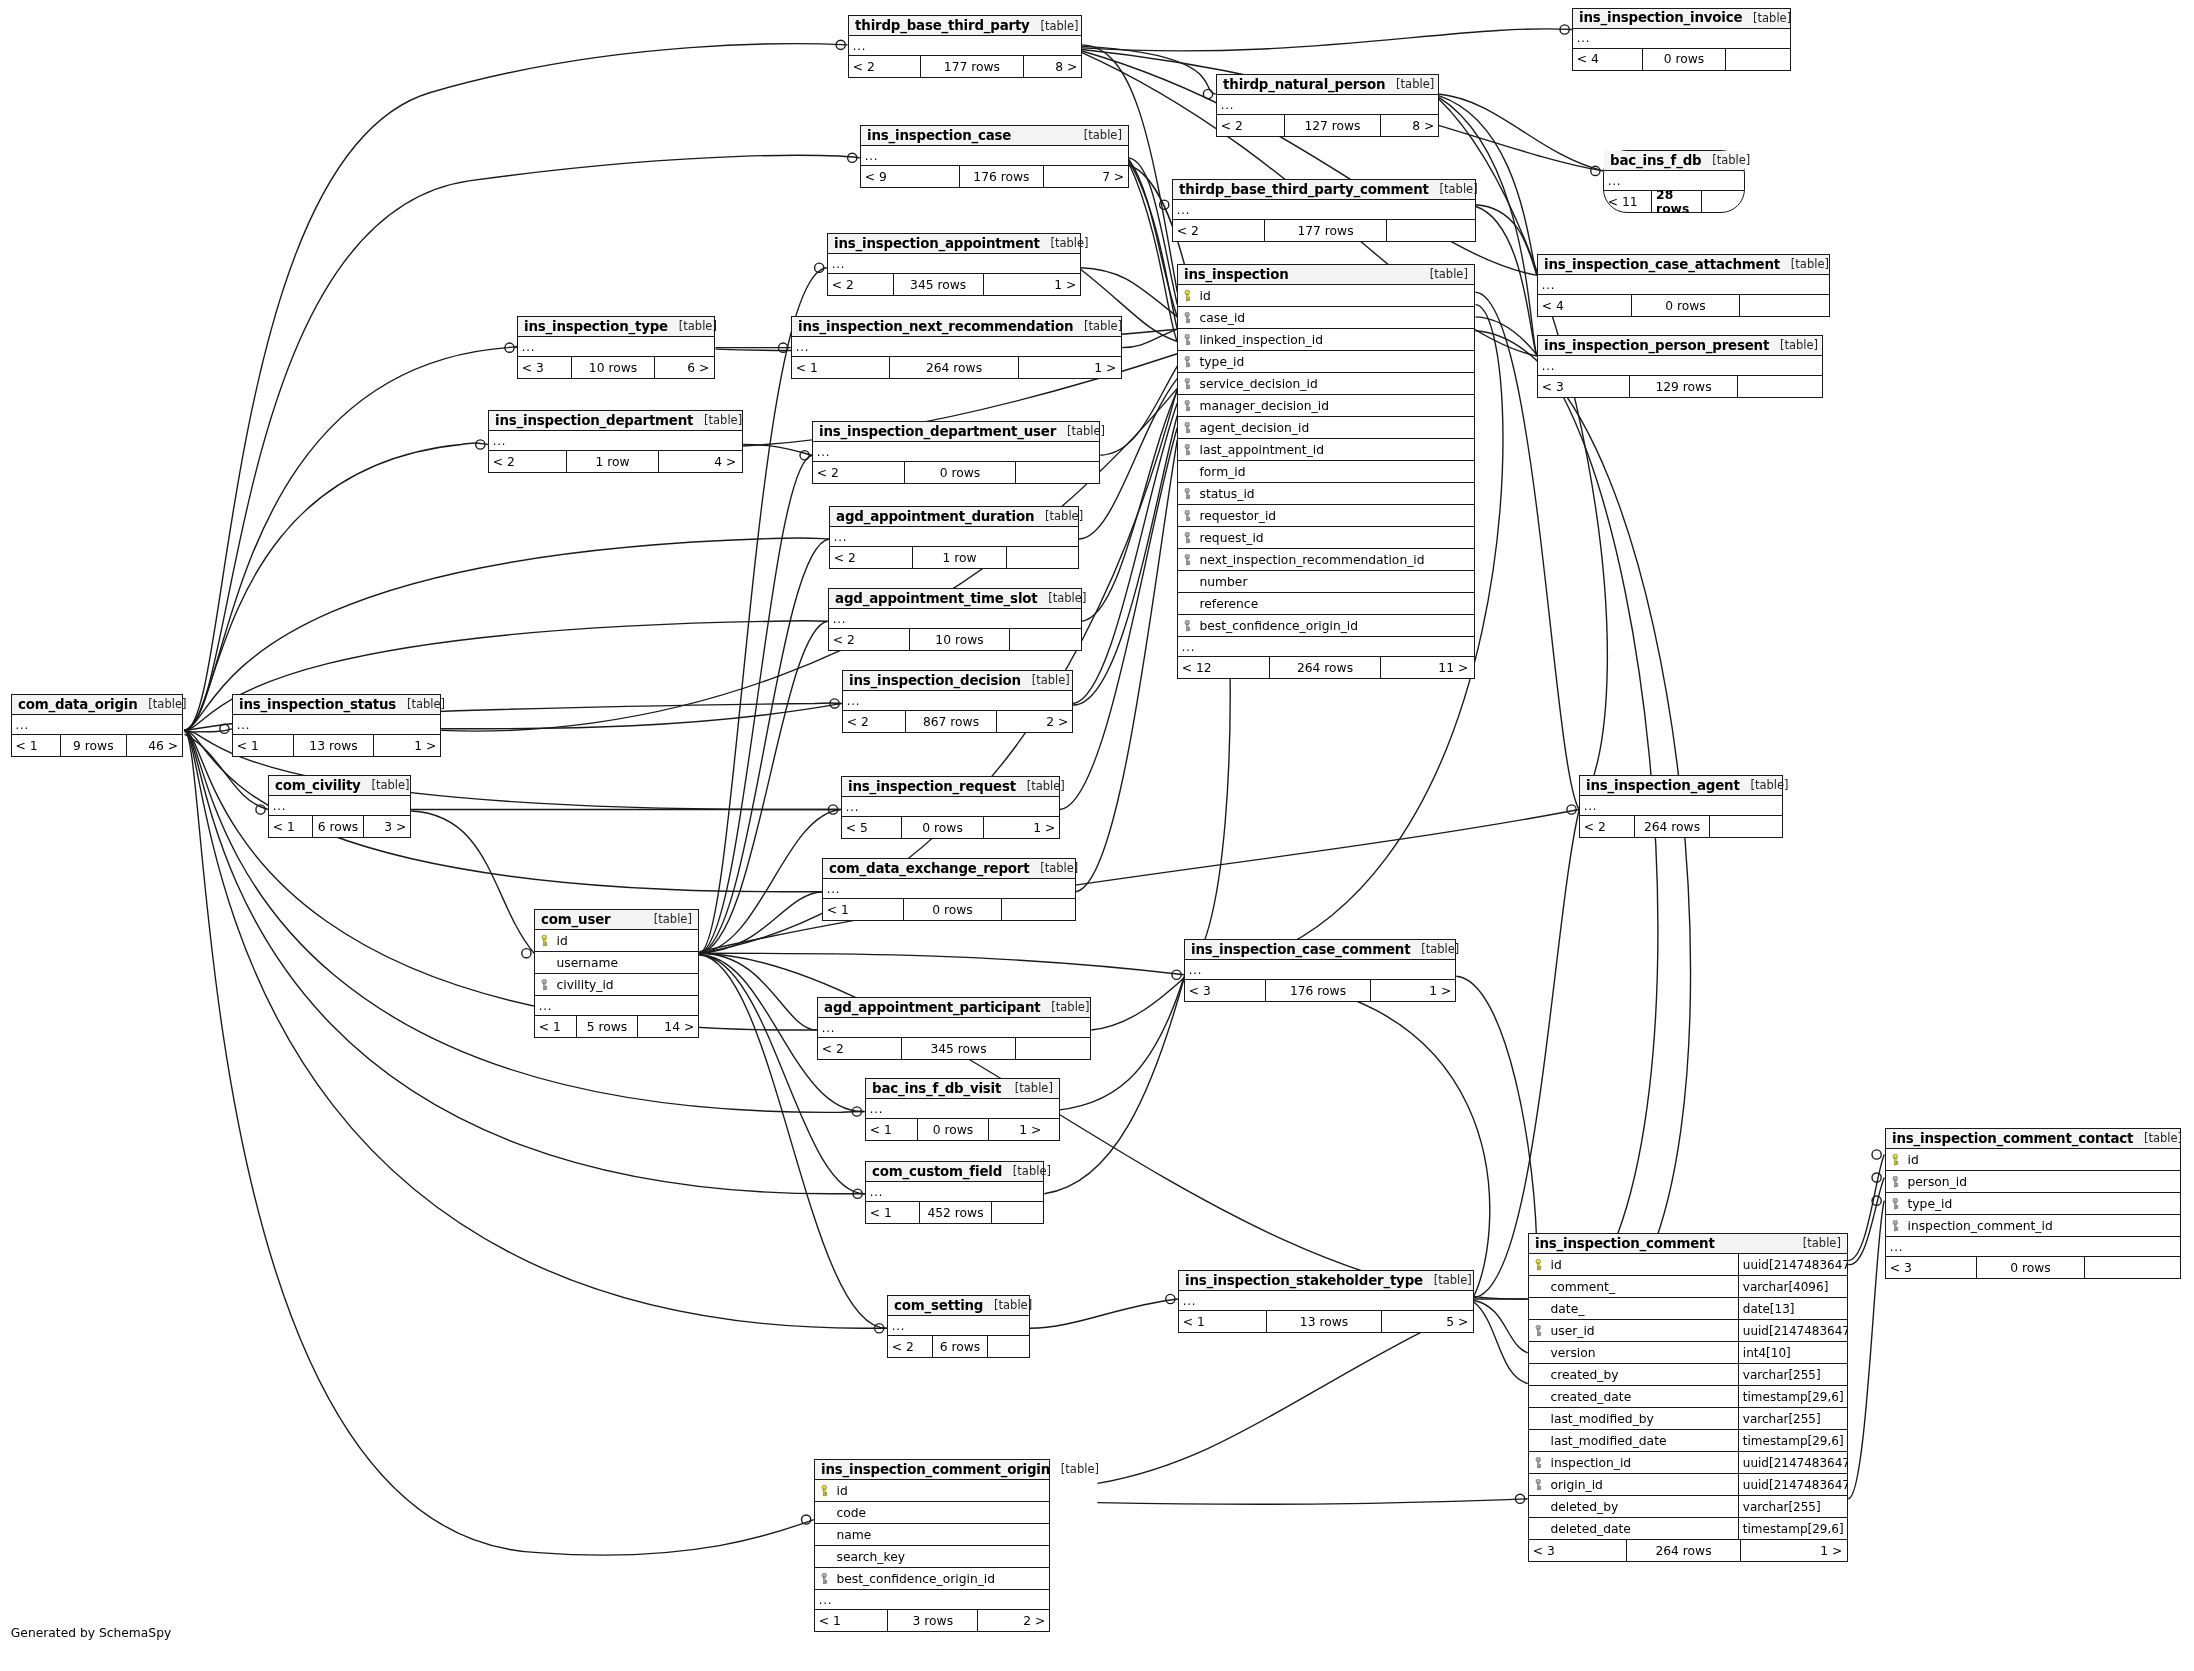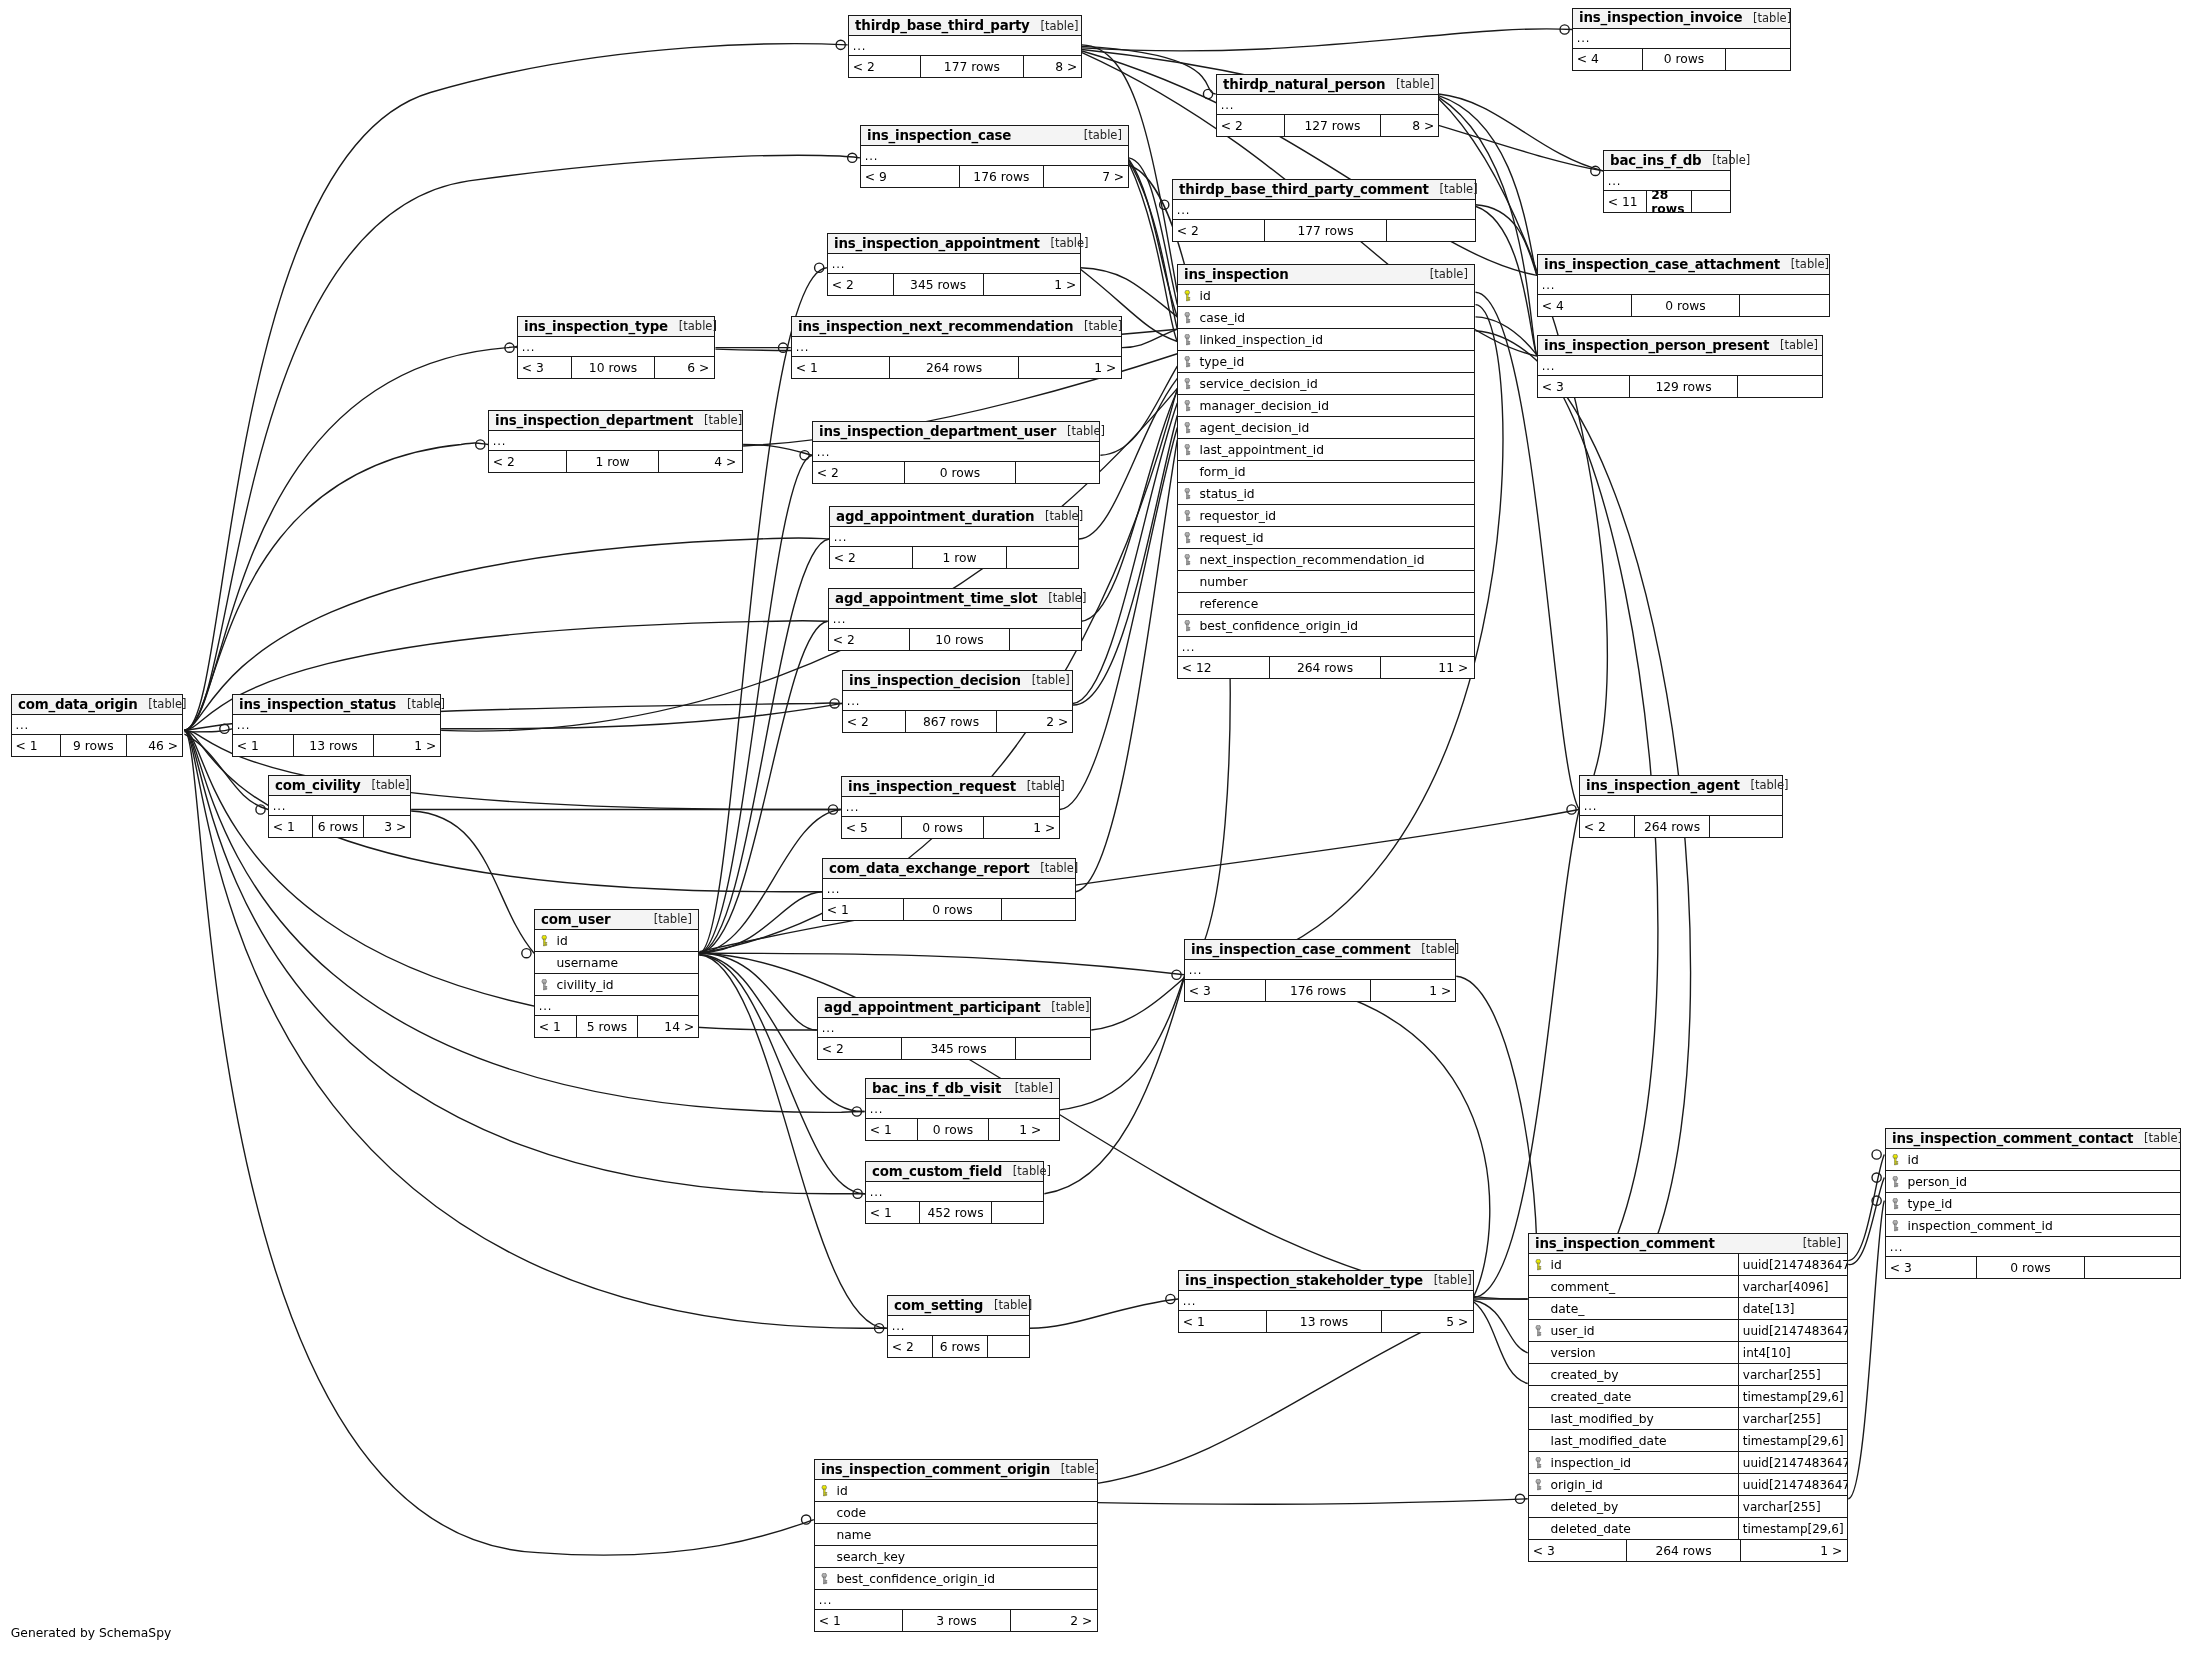--- a/index.html
+++ b/index.html
@@ -320,21 +320,21 @@
         </div>
         <div class="rows">
           <div class="row ellipsis">...</div>
         </div>
         <div class="footer-row">
           <div class="fcell left" style="width: 100px;">&lt; 9</div>
           <div class="fcell mid" style="width: 85px;">176 rows</div>
           <div class="fcell right" style="width: 85px;">7 &gt;</div>
         </div>
       </div>
-      <div class="tbl" style="left: 1603px; top: 150px; width: 128px;">
+      <div class="tbl" style="left: 1603px; top: 150px; width: 142px; border-radius: 24px;">
         <div class="hdr">
           <span class="tname">bac_ins_f_db</span>
           <span class="ttag">[table]</span>
         </div>
         <div class="rows">
           <div class="row ellipsis">...</div>
         </div>
         <div class="footer-row">
           <div class="fcell left" style="width: 49px;">&lt; 11</div>
           <div class="fcell mid" style="width: 50px; font-weight: bold;">28 rows</div>
@@ -1101,21 +1101,21 @@
         </div>
         <div class="rows">
           <div class="row ellipsis">...</div>
         </div>
         <div class="footer-row">
           <div class="fcell left" style="width: 45px;">&lt; 2</div>
           <div class="fcell mid" style="width: 56px;">6 rows</div>
           <div class="fcell right" style="width: 41px;"></div>
         </div>
       </div>
-      <div class="tbl" style="left: 814px; top: 1459px; width: 284px;">
+      <div class="tbl" style="left: 814px; top: 1459px; width: 236px;">
         <div class="hdr">
           <span class="tname">ins_inspection_comment_origin</span>
           <span class="ttag">[table]</span>
         </div>
         <div class="rows">
           <div class="row">
             <span class="keycell">
               <span class="key">
                 <svg width="8.5" height="11.5" viewBox="0 0 11 15">
                   <circle cx="5.5" cy="3.2" r="3.0" fill="#e8e800" stroke="#555" stroke-width="0.7"></circle>

